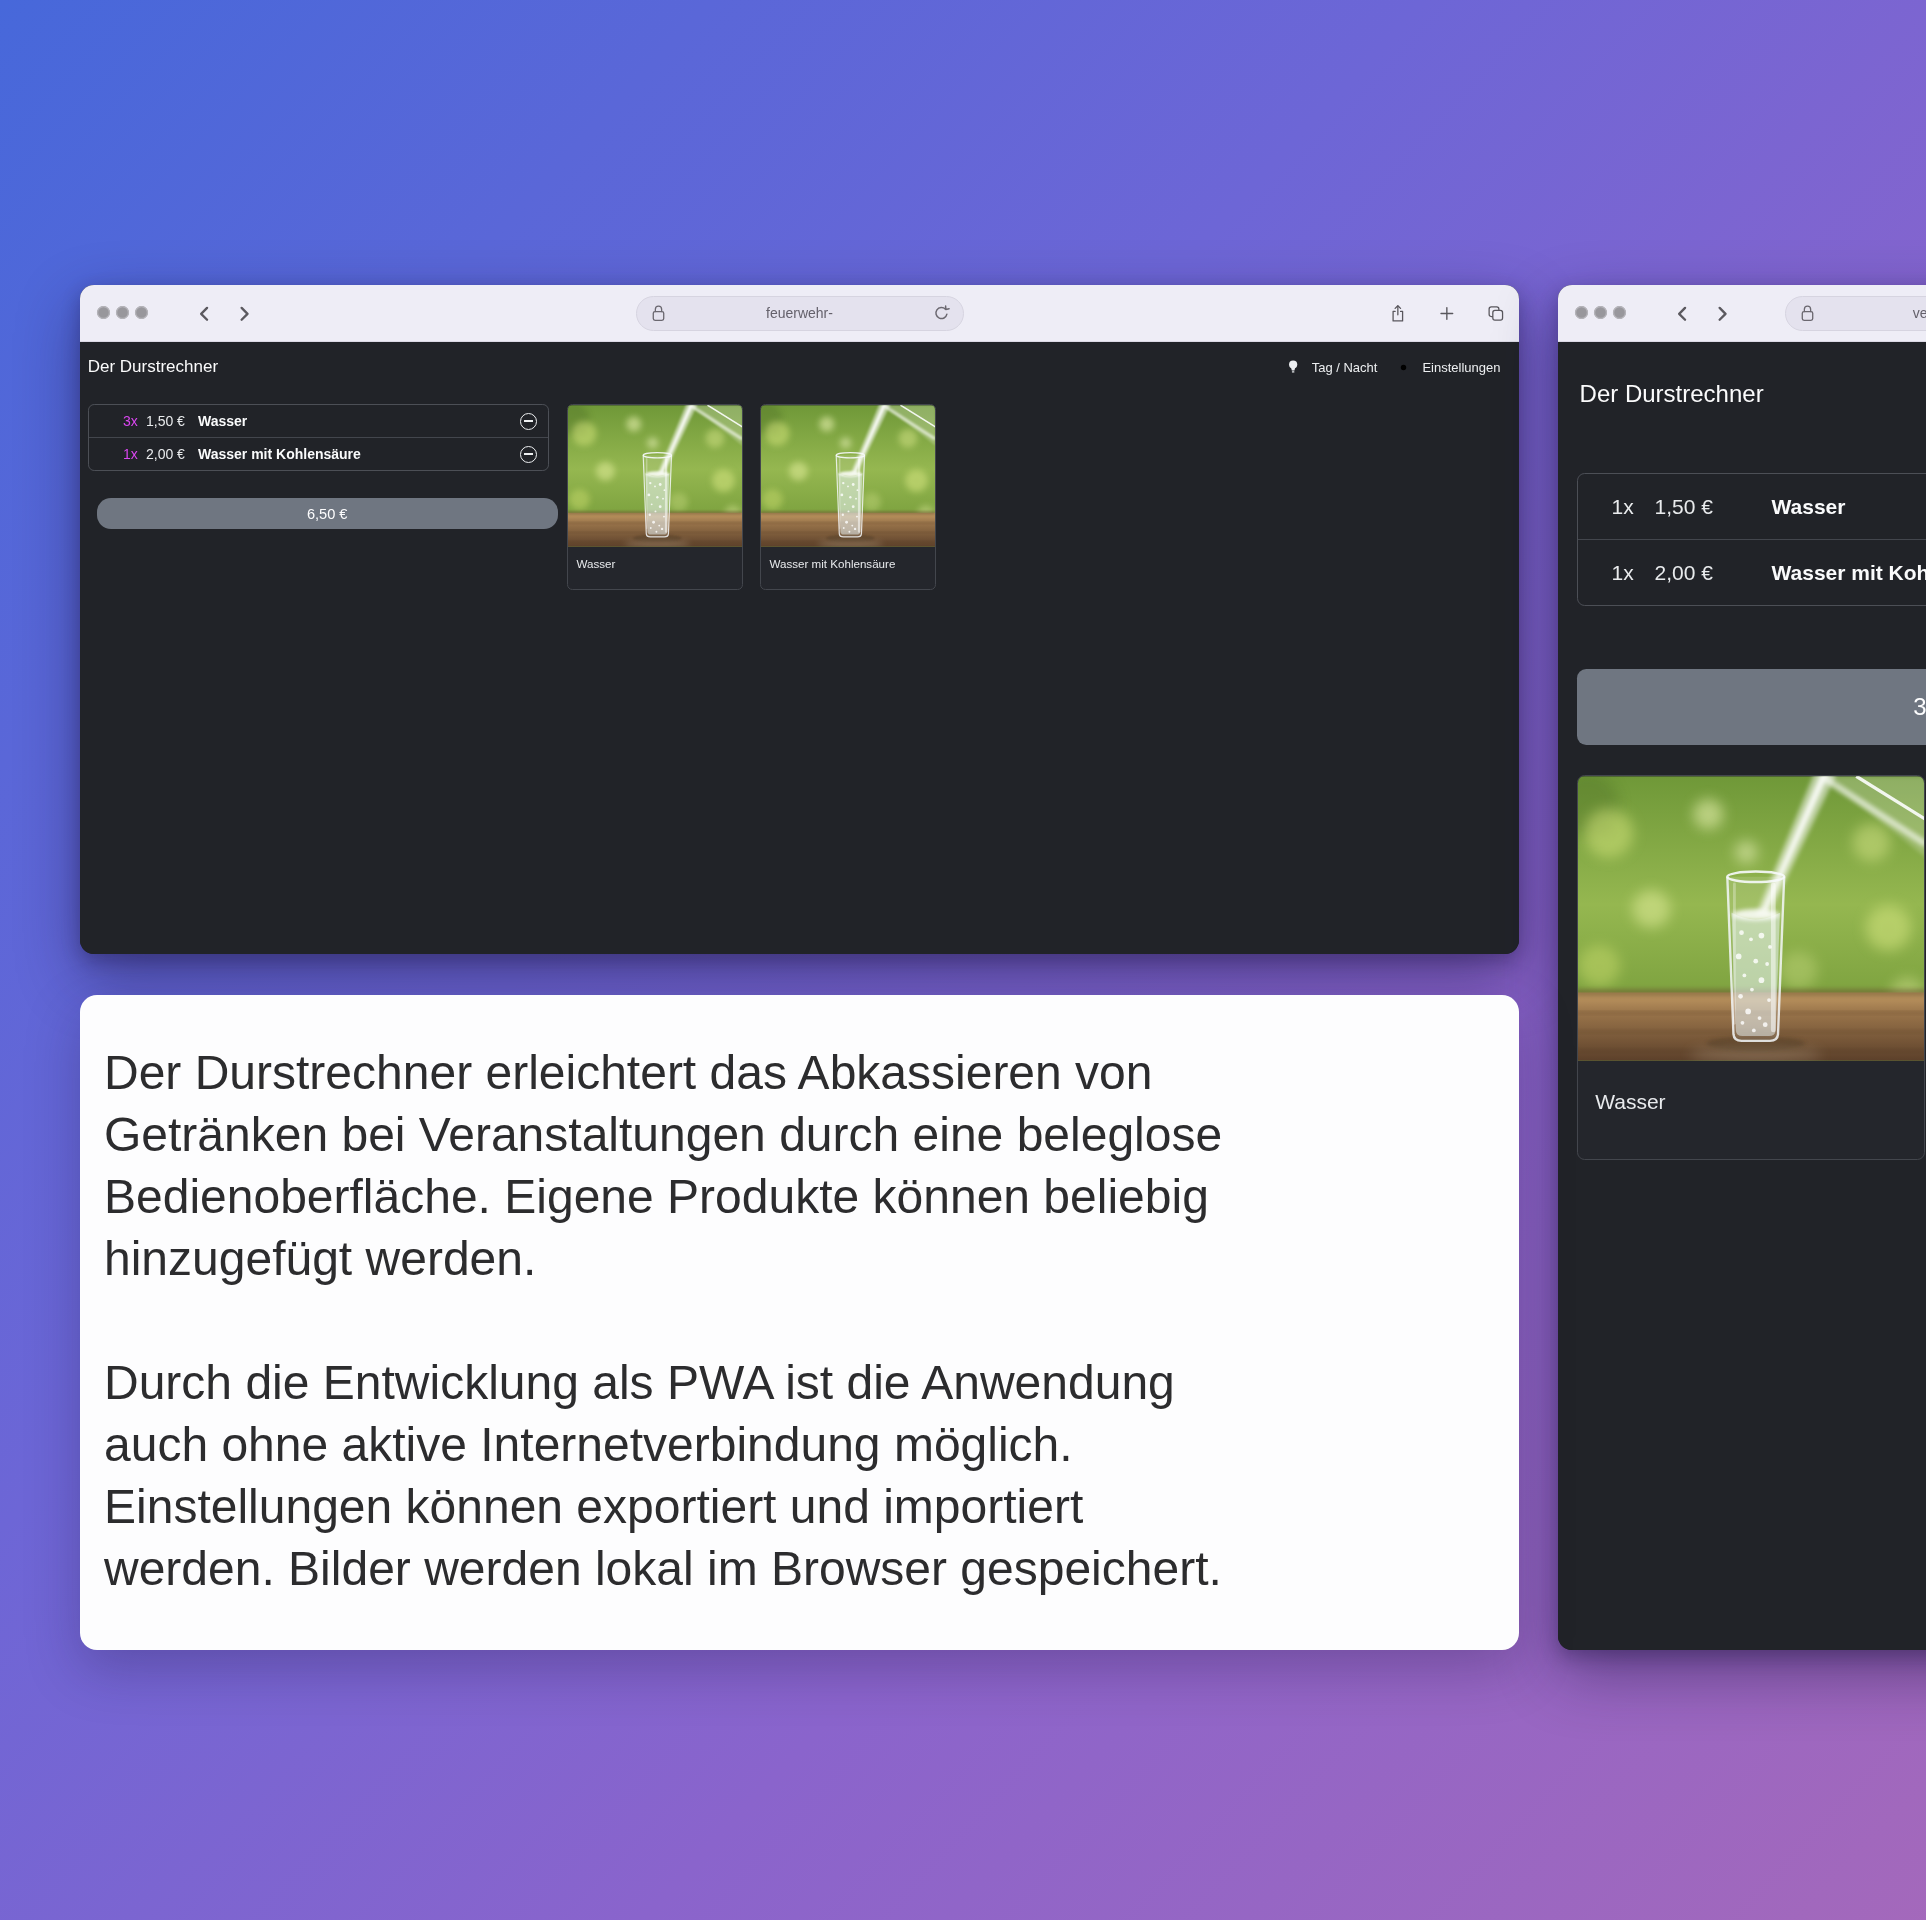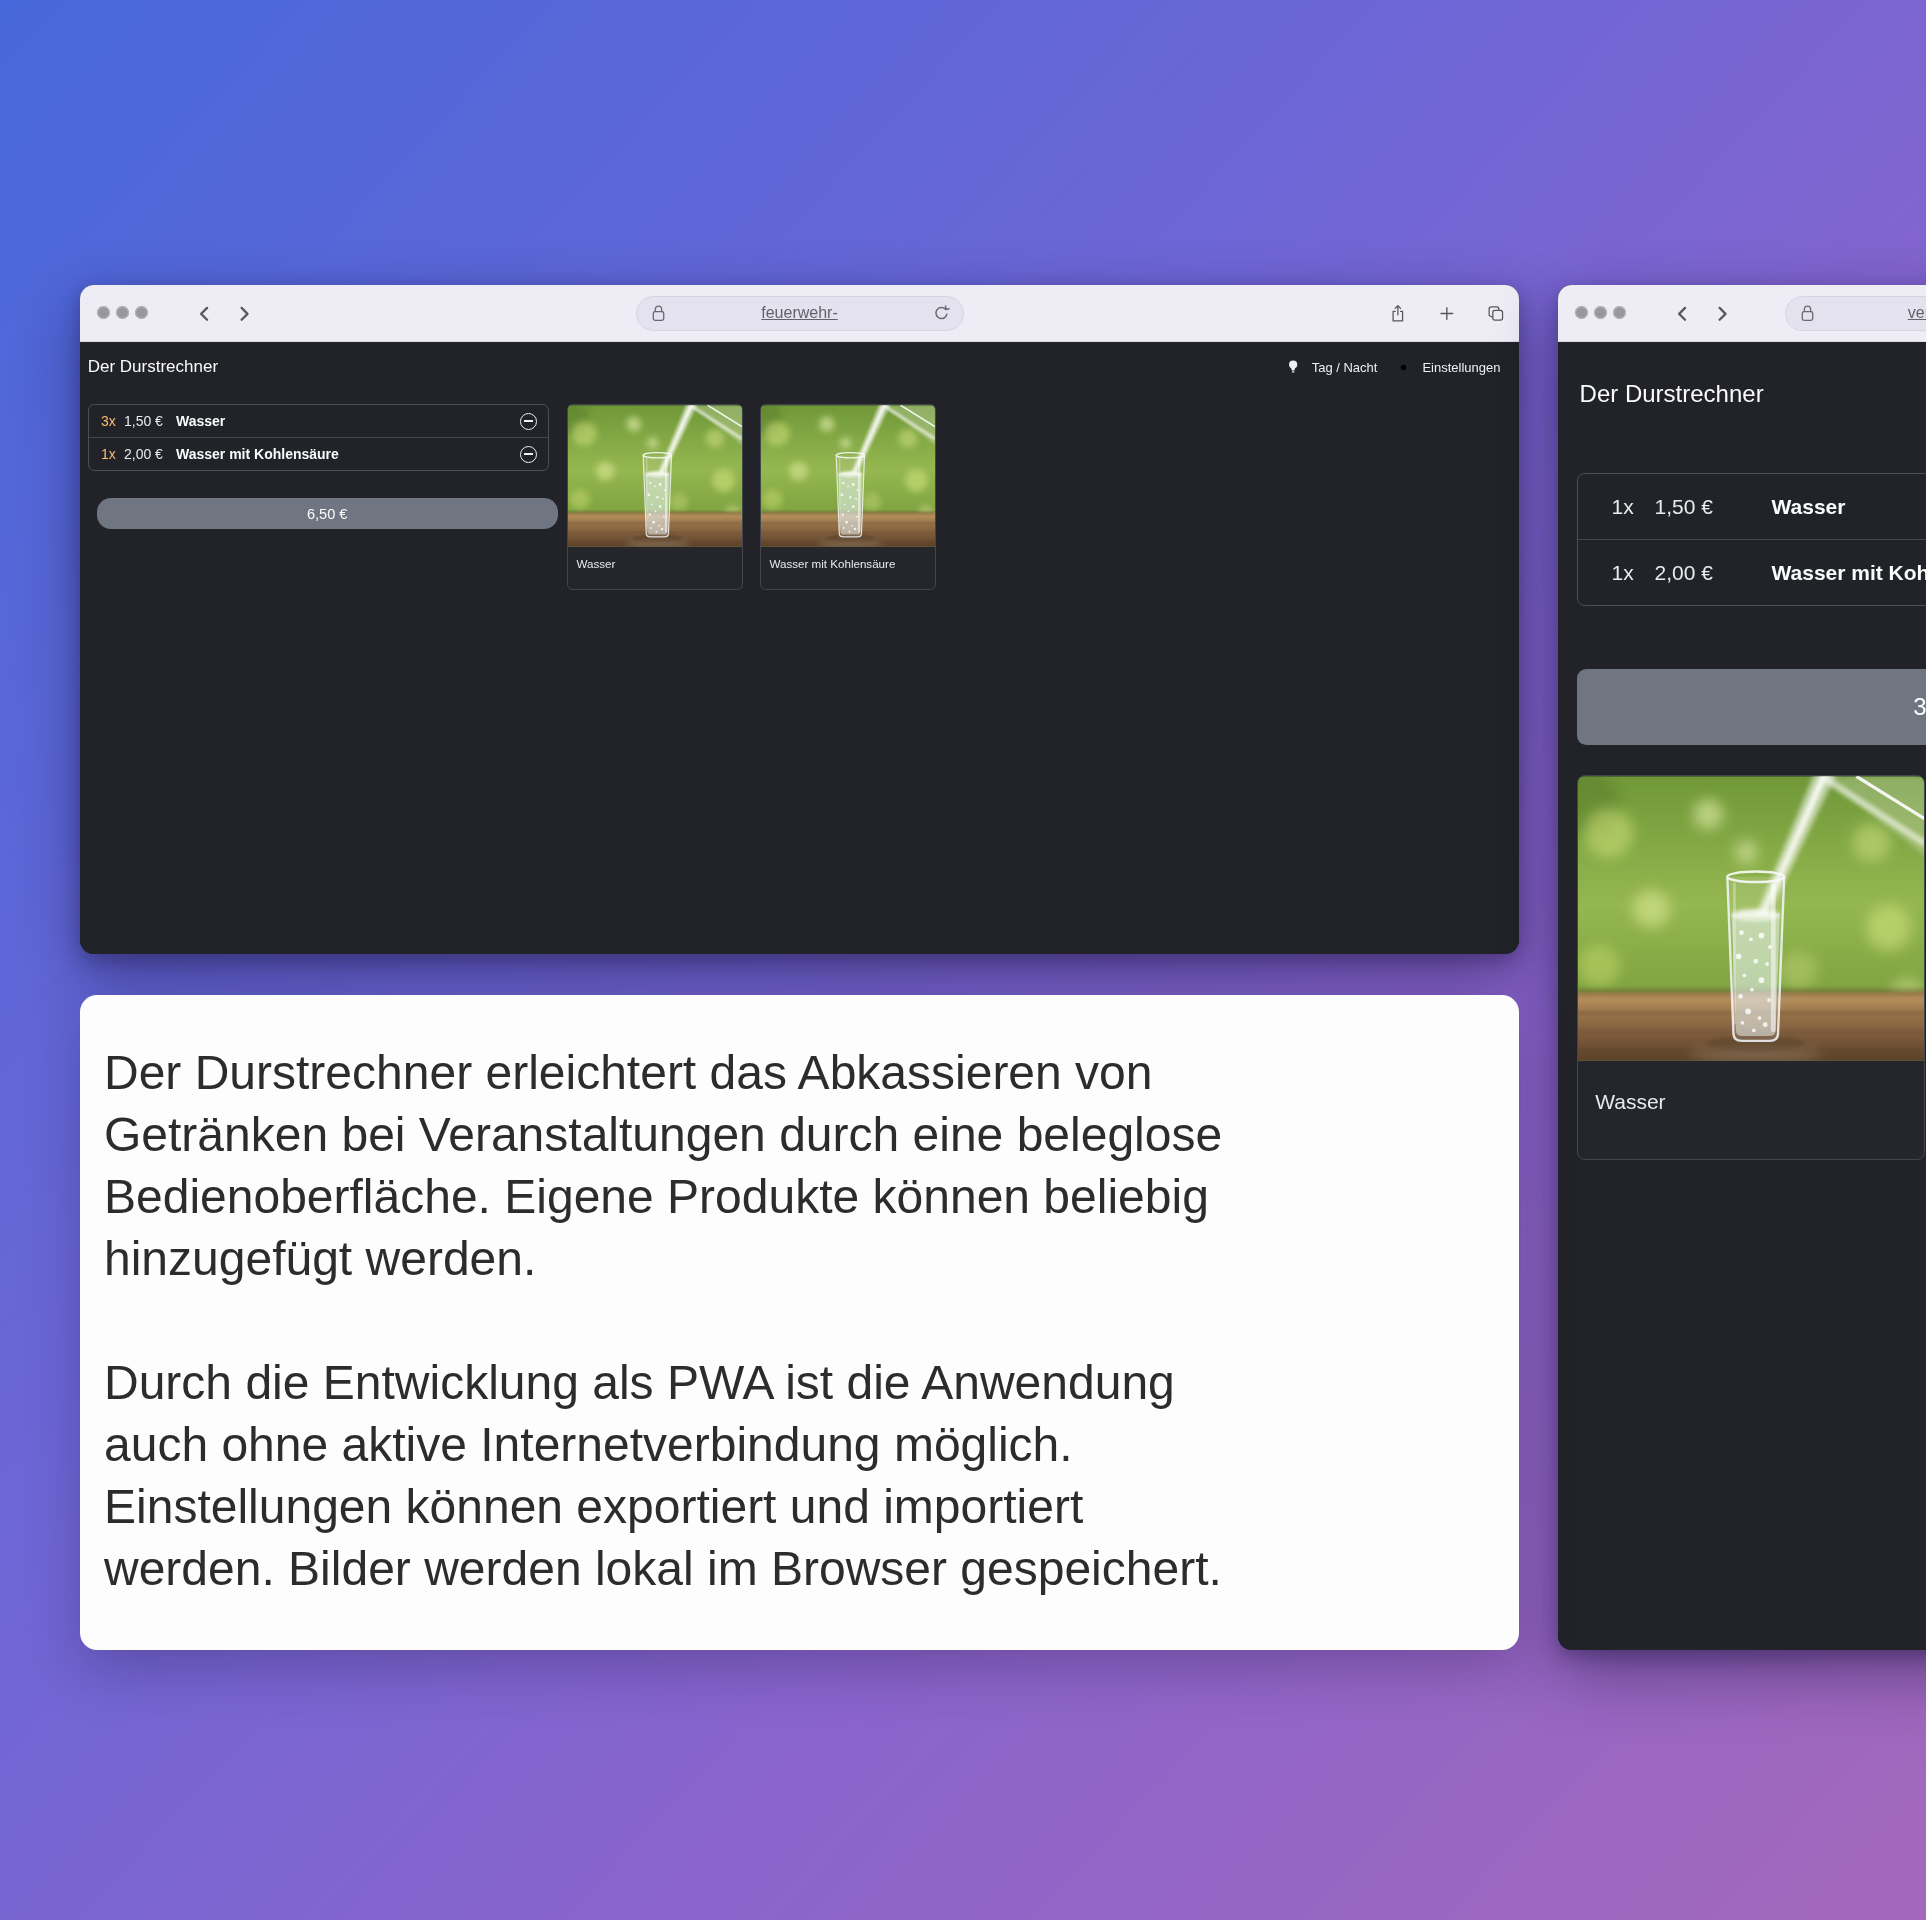--- a/index.html
+++ b/index.html
@@ -15,21 +15,21 @@
   .lights{position:absolute;left:17px;top:21px;display:flex;gap:5.8px;}
   .light{width:13px;height:13px;border-radius:50%;background:#98979c;
          box-shadow:inset 0 0 0 1.2px #b6b5bb;}
   .nav{position:absolute;left:116px;top:19.6px;display:flex;gap:21px;}
   .nav svg{width:17.7px;height:17.7px;stroke:#5b595f;stroke-width:3.2;fill:none;
            stroke-linecap:round;stroke-linejoin:round;}
   .urlbar{position:absolute;top:10.8px;left:50%;transform:translateX(-50%);
           width:328px;height:35px;background:#e4e2ee;border:0.8px solid #d6d4e0;
           border-radius:17.7px;box-sizing:border-box;display:flex;align-items:center;
           justify-content:center;}
-  .urlbar .url-text{font-size:16px;color:#64616b;text-decoration:underline;}
+  .urlbar .url-text{font-size:14px;color:#64616b;}
   .urlbar svg{position:absolute;top:50%;transform:translateY(-50%);stroke:#6b6870;
               fill:none;stroke-width:1.9;stroke-linecap:round;stroke-linejoin:round;}
   .urlbar .lock{left:13px;width:17px;height:21px;}
   .urlbar .reload{right:11.6px;width:19px;height:19px;}
   .top-actions{position:absolute;right:14.6px;top:19px;display:flex;gap:31px;align-items:center;}
   .top-actions svg{width:17.7px;height:19px;stroke:#59575d;stroke-width:1.9;fill:none;
                    stroke-linecap:round;stroke-linejoin:round;}
 
   
   .app{position:absolute;top:57px;left:0;right:0;bottom:0;background:#212328;color:#f2f3f5;}
@@ -38,21 +38,21 @@
   .title-sm{position:absolute;left:7.7px;top:15.4px;font-size:17px;color:#fbfbfc;}
   .hdr-actions-sm{position:absolute;right:18.5px;top:17px;display:flex;gap:20px;
                   align-items:center;font-size:13px;color:#edeff1;}
   .hdr-item{display:flex;align-items:center;gap:12px;cursor:default;}
   .bulb-sm{width:12.3px;height:16px;}
   .gear-sm{width:13px;height:13px;}
   .cart-sm{position:absolute;left:7.7px;top:62px;width:461px;border:0.8px solid #4c4f56;
            border-radius:6.2px;box-sizing:border-box;overflow:hidden;}
   .row-sm{height:32px;display:flex;align-items:center;padding:0 10.8px 0 12.3px;font-size:14px;}
   .row-sm + .row-sm{border-top:0.8px solid #43464d;}
-  .row-sm .qty{flex:0 0 23px;color:#fdba74;}
+  .row-sm .qty{flex:0 0 23px;color:#d946ef;margin-left:22px;}
   .row-sm .price{flex:0 0 52px;color:#e9ebed;}
   .row-sm .name{flex:1;font-weight:bold;color:#fafbfc;}
   .minus{border-radius:50%;position:relative;flex:0 0 auto;}
   .minus::after{content:"";position:absolute;top:50%;background:#eef0f2;}
   .minus-sm{width:17px;height:17px;border:1.2px solid #eef0f2;box-sizing:border-box;}
   .minus-sm::after{left:3.1px;right:3.1px;height:1.2px;margin-top:-0.6px;}
   .total-sm{position:absolute;left:7.7px;top:156px;width:461px;height:31px;background:#6f7681;
             border-radius:14px;display:flex;align-items:center;justify-content:center;
             font-size:14.6px;color:#fdfdfe;margin-left:9px;}
   .cards-sm{position:absolute;left:487px;top:62px;display:flex;gap:17px;}

